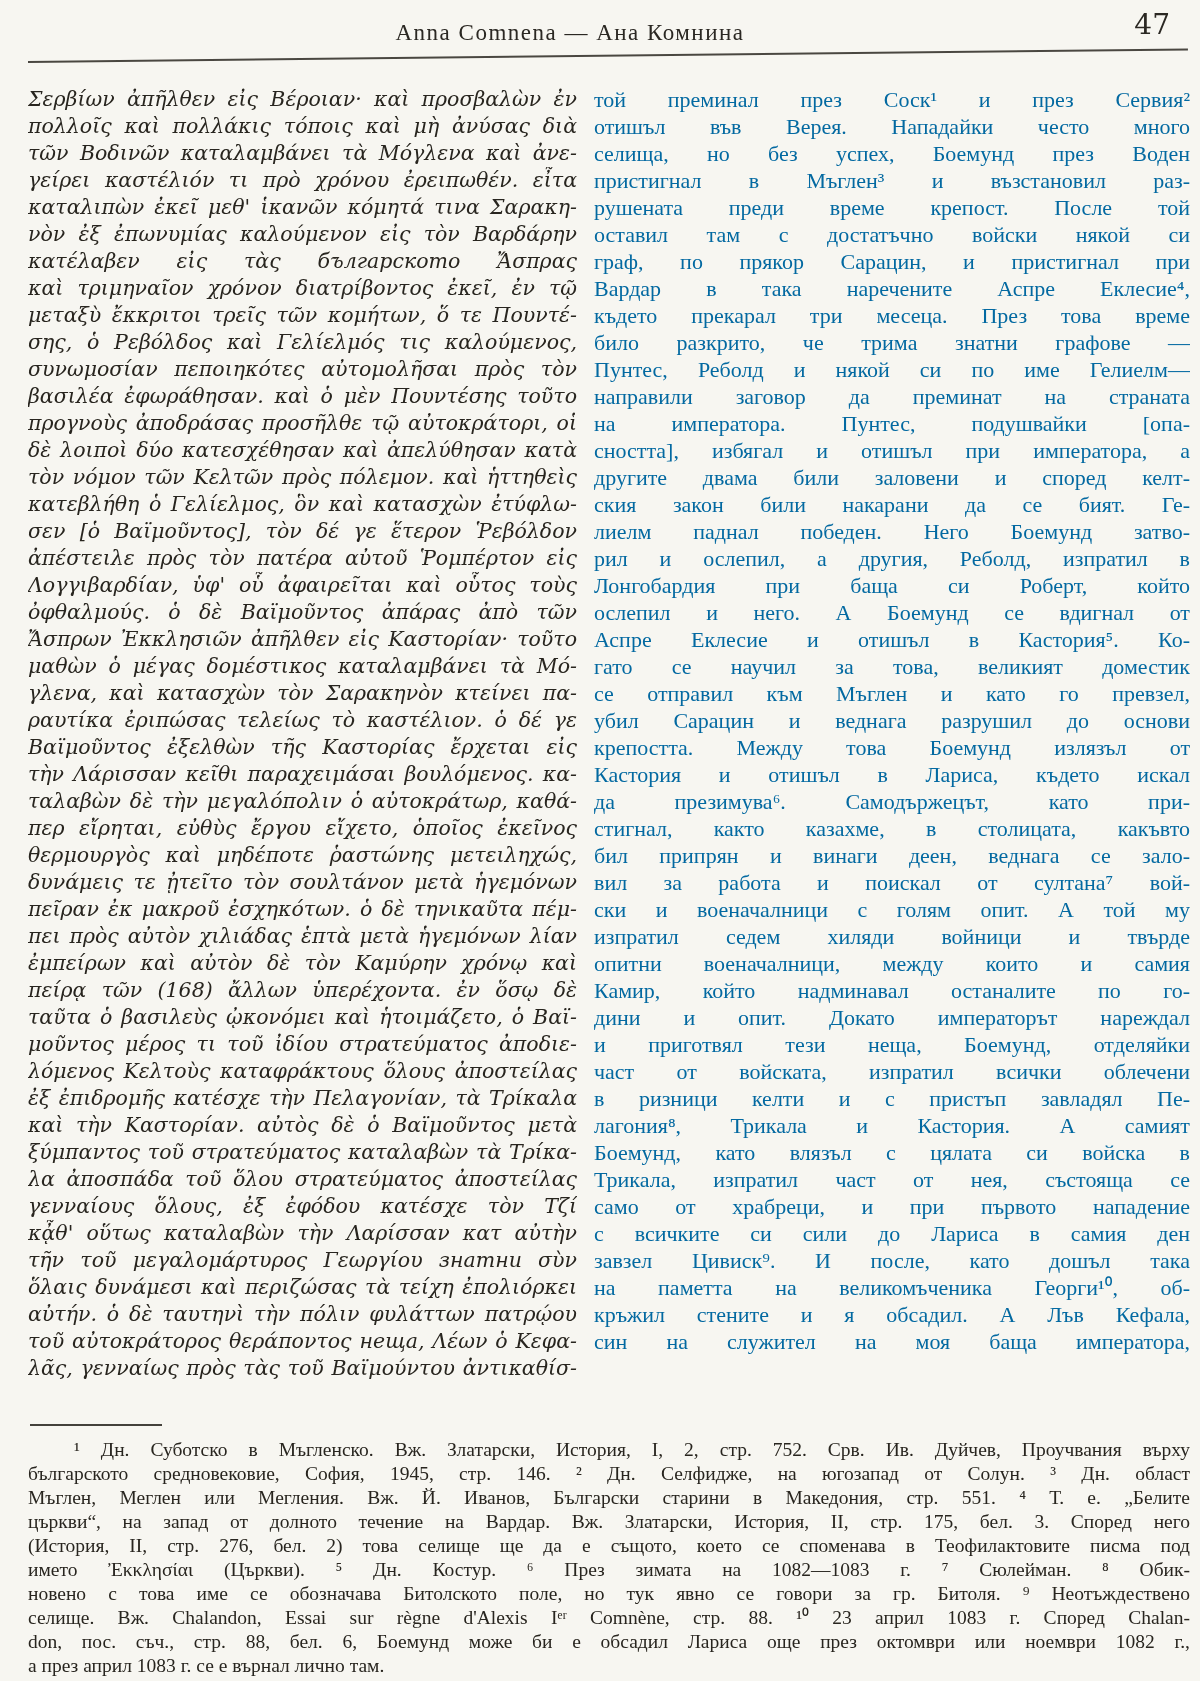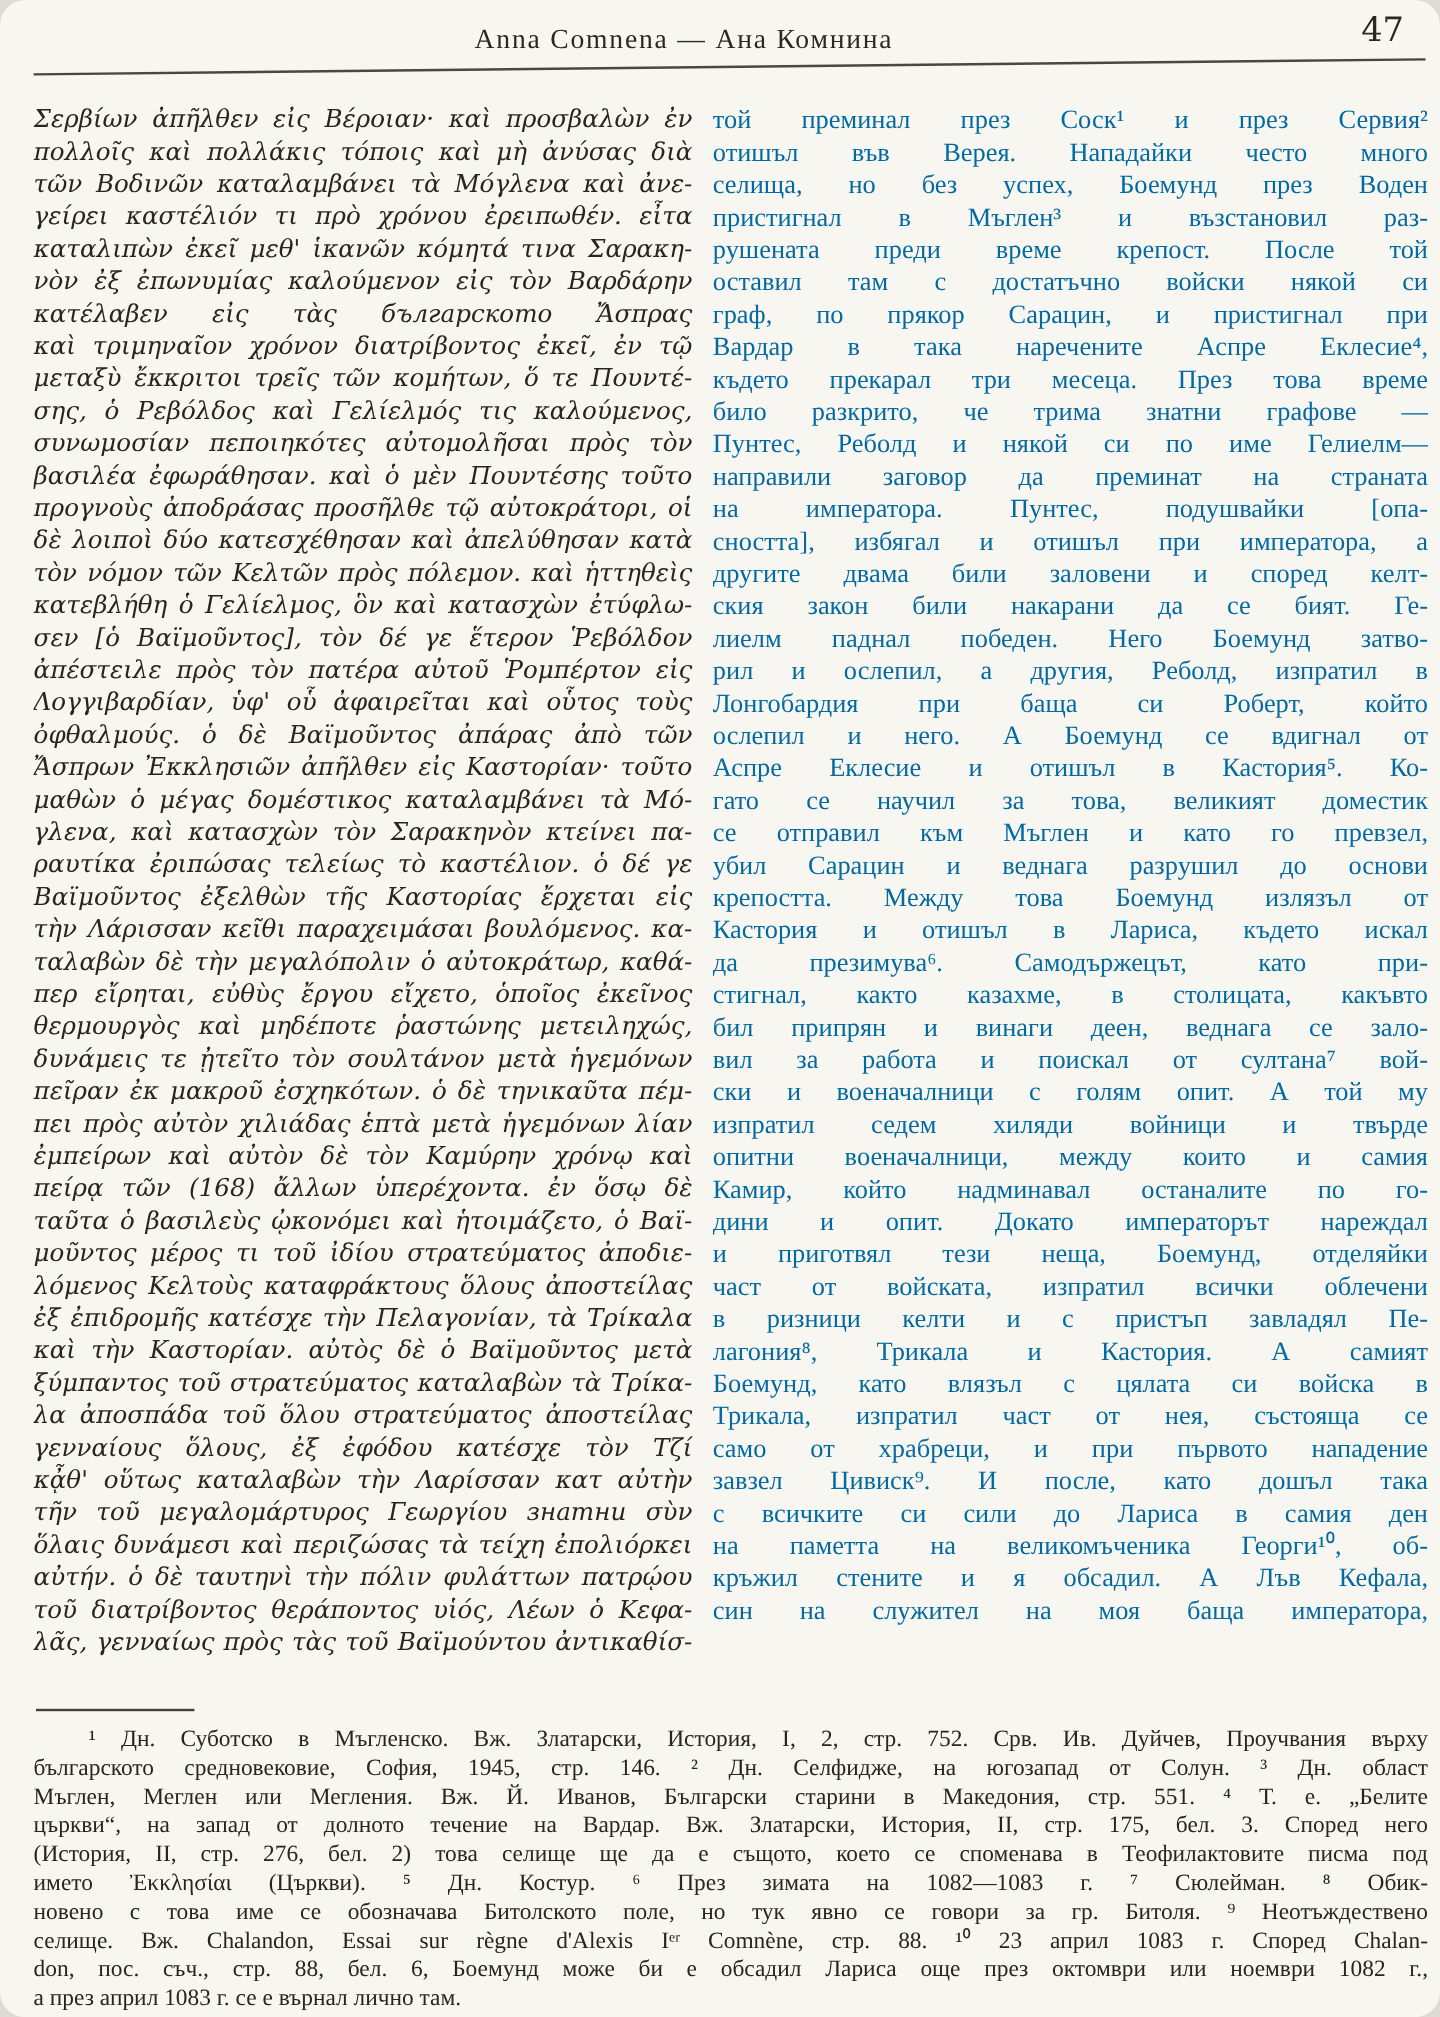--- a/index.html
+++ b/index.html
@@ -4,21 +4,20 @@
 <style>
   html,body{margin:0;padding:0;}
   body{background:#dddbd6;}
   .page{
     position:relative;
     width:1200px;height:1681px;
     margin:0 auto;
     background:#f7f6f1;
     overflow:hidden;
     color:#262320;
-    border-radius:21px;
   }
   .title{
     position:absolute;left:0;right:60px;top:20px;
     text-align:center;
     font-family:"Liberation Serif",serif;
     font-size:23px;letter-spacing:1.5px;
     color:#2b2823;
   }
   .pagenum{
     position:absolute;right:30px;top:8px;
@@ -123,21 +122,21 @@
       <div class="line">λόμενος Κελτοὺς καταφράκτους ὅλους ἀποστείλας</div>
       <div class="line">ἐξ ἐπιδρομῆς κατέσχε τὴν Πελαγονίαν, τὰ Τρίκαλα</div>
       <div class="line">καὶ τὴν Καστορίαν. αὐτὸς δὲ ὁ Βαϊμοῦντος μετὰ</div>
       <div class="line">ξύμπαντος τοῦ στρατεύματος καταλαβὼν τὰ Τρίκα-</div>
       <div class="line">λα ἀποσπάδα τοῦ ὅλου στρατεύματος ἀποστείλας</div>
       <div class="line">γενναίους ὅλους, ἐξ ἐφόδου κατέσχε τὸν Τζί ϑισκον.</div>
       <div class="line">κᾆθ' οὕτως καταλαβὼν τὴν Λαρίσσαν κατ αὐτὴν</div>
       <div class="line">τῆν τοῦ μεγαλομάρτυρος Γεωργίου знатни σὺν</div>
       <div class="line">ὅλαις δυνάμεσι καὶ περιζώσας τὰ τείχη ἐπολιόρκει</div>
       <div class="line">αὐτήν. ὁ δὲ ταυτηνὶ τὴν πόλιν φυλάττων πατρῴου</div>
-      <div class="line">τοῦ διατρίβοντος θεράποντος υἱός, Λέων ὁ Κεφα-</div>
+      <div class="line">τοῦ αὐτοκράτορος θεράποντος неща, Λέων ὁ Κεφα-</div>
       <div class="line">λᾶς, γενναίως πρὸς τὰς τοῦ Βαϊμούντου ἀντικαθίσ-</div>
     </div>
   <div class="col col-right">
       <div class="line">той преминал през Соск¹ и през Сервия²</div>
       <div class="line">отишъл във Верея. Нападайки често много</div>
       <div class="line">селища, но без успех, Боемунд през Воден</div>
       <div class="line">пристигнал в Мъглен³ и възстановил раз-</div>
       <div class="line">рушената преди време крепост. После той</div>
       <div class="line">оставил там с достатъчно войски някой си</div>
       <div class="line">граф, по прякор Сарацин, и пристигнал при</div>
@@ -169,22 +168,22 @@
       <div class="line">опитни военачалници, между които и самия</div>
       <div class="line">Камир, който надминавал останалите по го-</div>
       <div class="line">дини и опит. Докато императорът нареждал</div>
       <div class="line">и приготвял тези неща, Боемунд, отделяйки</div>
       <div class="line">част от войската, изпратил всички облечени</div>
       <div class="line">в ризници келти и с пристъп завладял Пе-</div>
       <div class="line">лагония⁸, Трикала и Кастория. А самият</div>
       <div class="line">Боемунд, като влязъл с цялата си войска в</div>
       <div class="line">Трикала, изпратил част от нея, състояща се</div>
       <div class="line">само от храбреци, и при първото нападение</div>
+      <div class="line">с всичките си сили до Лариса в самия ден</div>
       <div class="line">завзел Цивиск⁹. И после, като дошъл така</div>
-      <div class="line">с всичките си сили до Лариса в самия ден</div>
       <div class="line">на паметта на великомъченика Георги¹⁰, об-</div>
       <div class="line">кръжил стените и я обсадил. А Лъв Кефала,</div>
       <div class="line">син на служител на моя баща императора,</div>
     </div>
   <div class="fnsep"></div>
   <div class="footnotes">
       <div class="fn-line"><span>¹ Дн. Суботско в Мъгленско. Вж. </span><span class="it">Златарски</span><span>, История, I, 2, стр. 752. Срв. </span><span class="it">Ив. Дуйчев</span><span>, Проучвания върху</span></div>
       <div class="fn-line"><span>българското средновековие, София, 1945, стр. 146.  ² Дн. Селфидже, на югозапад от Солун.  ³ Дн. област</span></div>
       <div class="fn-line"><span>Мъглен, Меглен или Мегления. Вж. </span><span class="it">Й. Иванов</span><span>, Български старини в Македония, стр. 551.  ⁴ Т. е. „Белите</span></div>
       <div class="fn-line"><span>църкви“, на запад от долното течение на Вардар. Вж. </span><span class="it">Златарски</span><span>, История, II, стр. 175, бел. 3. Според него</span></div>

